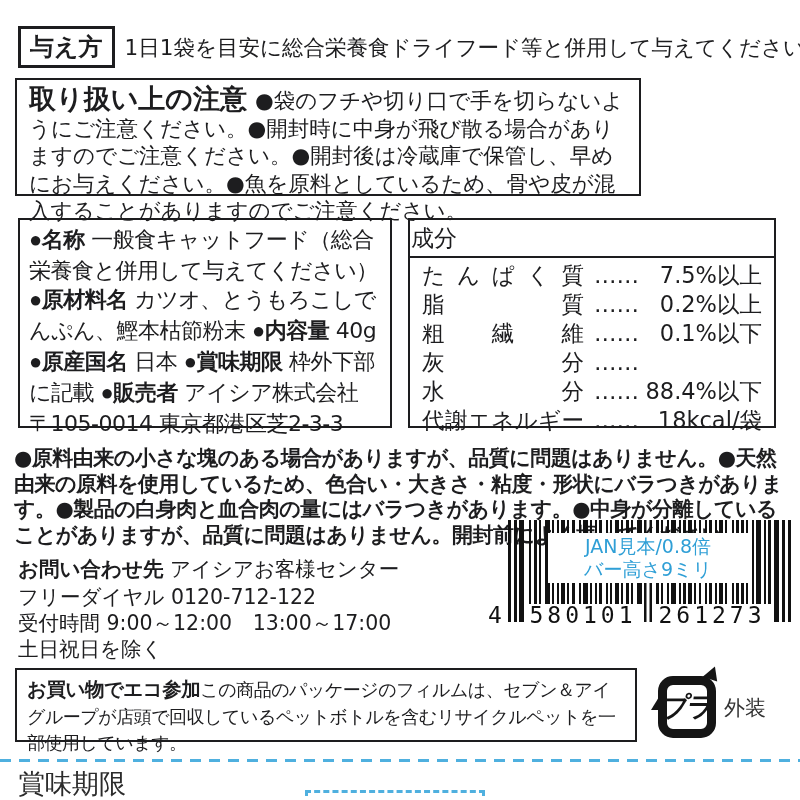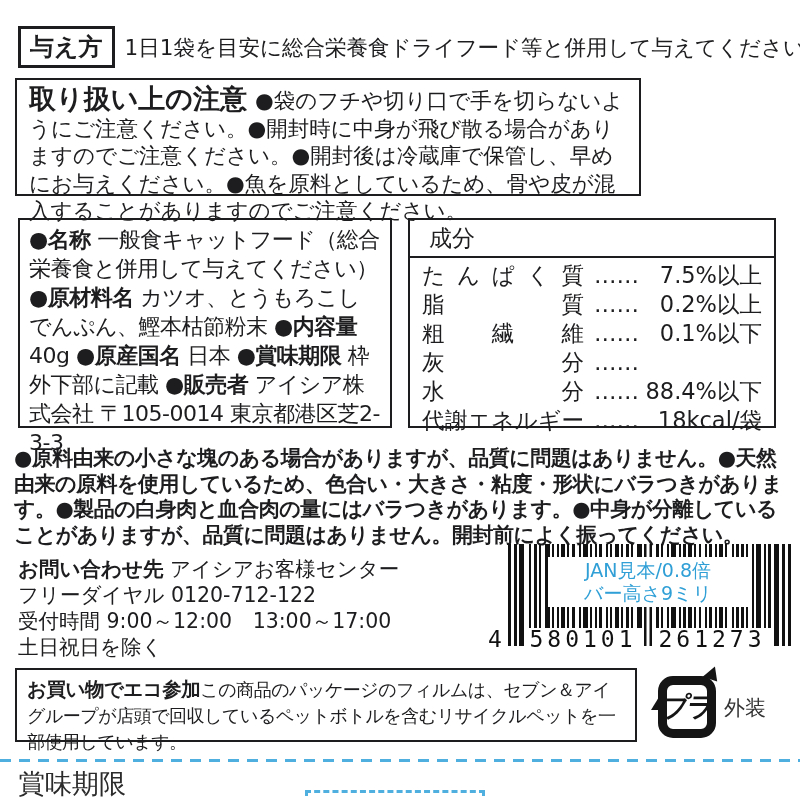--- a/index.html
+++ b/index.html
@@ -1,52 +1,52 @@
 <!DOCTYPE html>
 <html><head>
 <meta charset="utf-8">
 <style>
   html,body{margin:0;padding:0;background:#fff;}
   .page{position:relative;width:800px;height:800px;overflow:hidden;background:#fff;
         font-family:"DejaVu Sans","Liberation Sans",sans-serif;color:#1d1d1f;}
-  .b{font-weight:bold;}
+  .b{font-weight:bold;font-family:Liberation Mono, monospace;}
 
   
   .feeding-row{position:absolute;left:18px;top:26px;width:774px;display:flex;align-items:center;gap:10px;}
   .feeding-label-box{border:3px solid #1d1d1f;padding:2px 9px;font-size:24px;font-weight:bold;white-space:nowrap;}
   .feeding-text{font-size:21.5px;white-space:nowrap;}
 
   
   .handling-box{position:absolute;left:15px;top:78px;width:626px;height:118px;border:2px solid #1d1d1f;
     box-sizing:border-box;padding:5px 12px;font-size:21.5px;line-height:27.5px;}
   .handling-title{font-weight:bold;font-size:27px;margin-right:8px;}
 
   
   .info-box{position:absolute;left:18px;top:218px;width:374px;height:210px;border:2px solid #1d1d1f;
     box-sizing:border-box;padding:5px 9px;font-size:22px;line-height:29px;letter-spacing:-0.5px;}
 
   
   .nutrition-box{position:absolute;left:408px;top:218px;width:368px;height:210px;border:2px solid #1d1d1f;
     box-sizing:border-box;}
-  .nutrition-title{font-size:23px;padding:3px 19px 2px;border-bottom:2px solid #1d1d1f;}
+  .nutrition-title{font-size:23px;padding:3px 1px 2px;border-bottom:2px solid #1d1d1f;}
   .nutrition-rows{padding:3px 12px 0;}
   .nutrition-row{display:flex;align-items:baseline;font-size:22.5px;line-height:29px;}
   .nutrient-name{display:flex;justify-content:space-between;width:162px;flex:0 0 auto;}
   .nutrient-dots{margin-left:10px;flex:0 0 auto;}
   .nutrient-value{flex:1;text-align:right;}
 
   
   .quality-notes{position:absolute;left:14px;top:446px;width:778px;font-size:21px;line-height:25.5px;letter-spacing:-0.5px;font-weight:bold;}
 
   
   .contact{position:absolute;left:18px;top:556px;width:470px;font-size:20.5px;line-height:26px;}
   .keep-space{white-space:pre-wrap;}
 
   
-  .barcode{position:absolute;left:488px;top:544px;width:302px;height:108px;}
+  .barcode{position:absolute;left:488px;top:520px;width:302px;height:108px;}
   .barcode svg{position:absolute;left:20px;top:0;}
   .jan-window{position:absolute;left:60px;top:13px;width:200px;height:50px;background:#fff;
     display:flex;flex-direction:column;align-items:center;justify-content:center;
     font-size:19px;line-height:23px;color:#2f9fd6;}
   .barcode-digits{position:absolute;top:82px;left:0;width:302px;height:26px;
     font-family:"DejaVu Sans Mono","Liberation Mono",monospace;font-size:23px;color:#111;}
   .d-first{position:absolute;left:0;top:0;}
   .d-left{position:absolute;left:34px;width:122px;top:0;text-align:center;letter-spacing:4px;}
   .d-right{position:absolute;left:163px;width:122px;top:0;text-align:center;letter-spacing:4px;}
 

